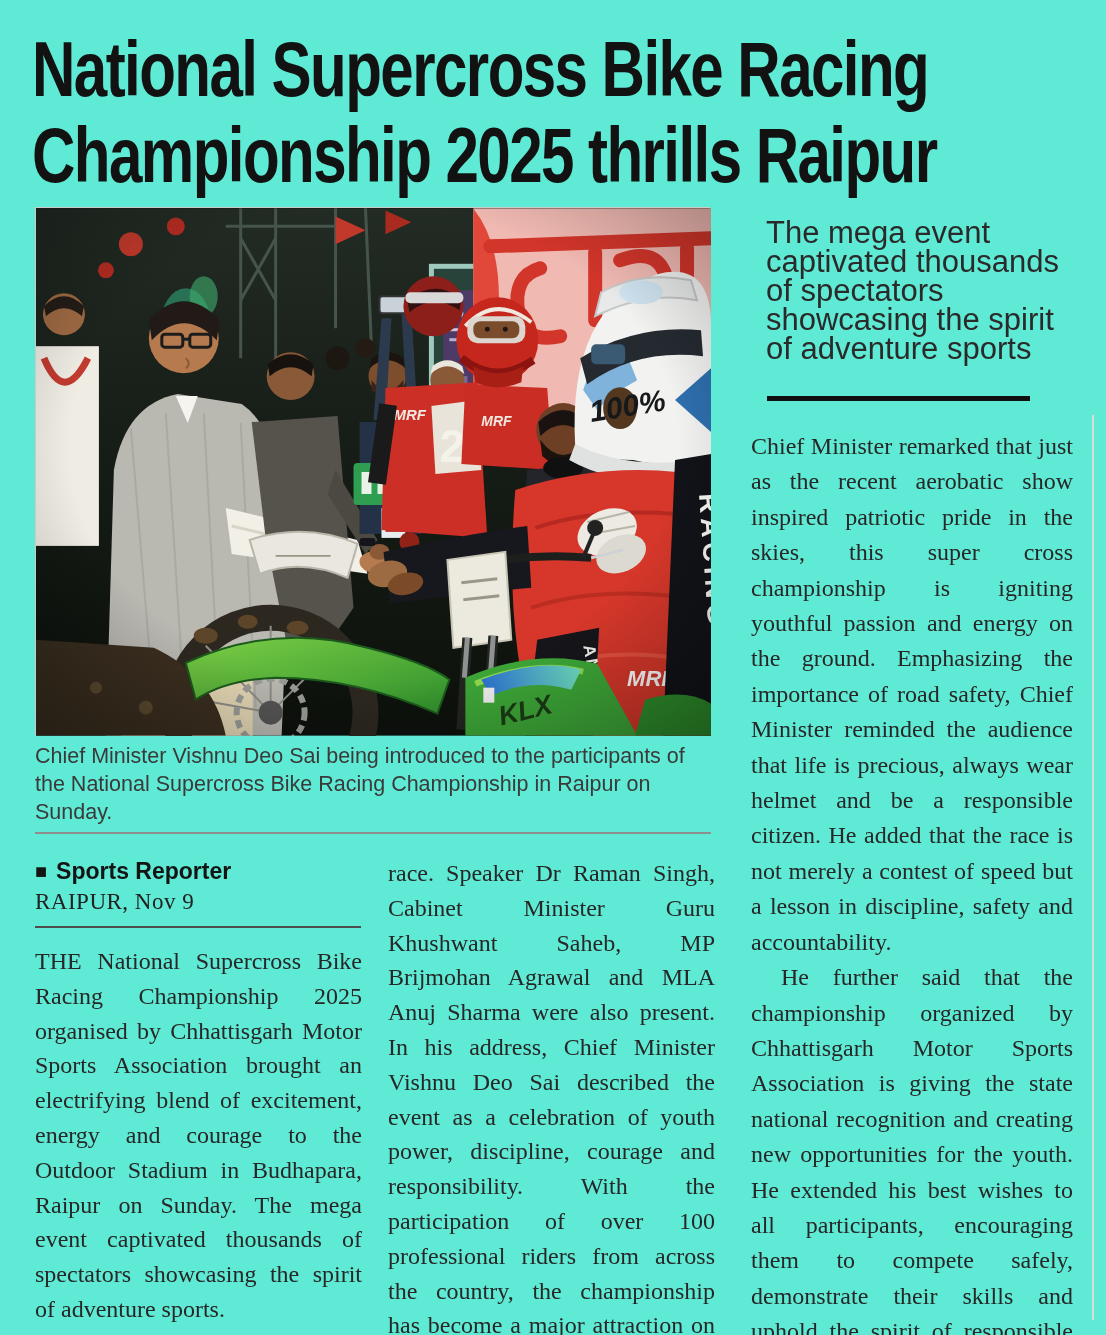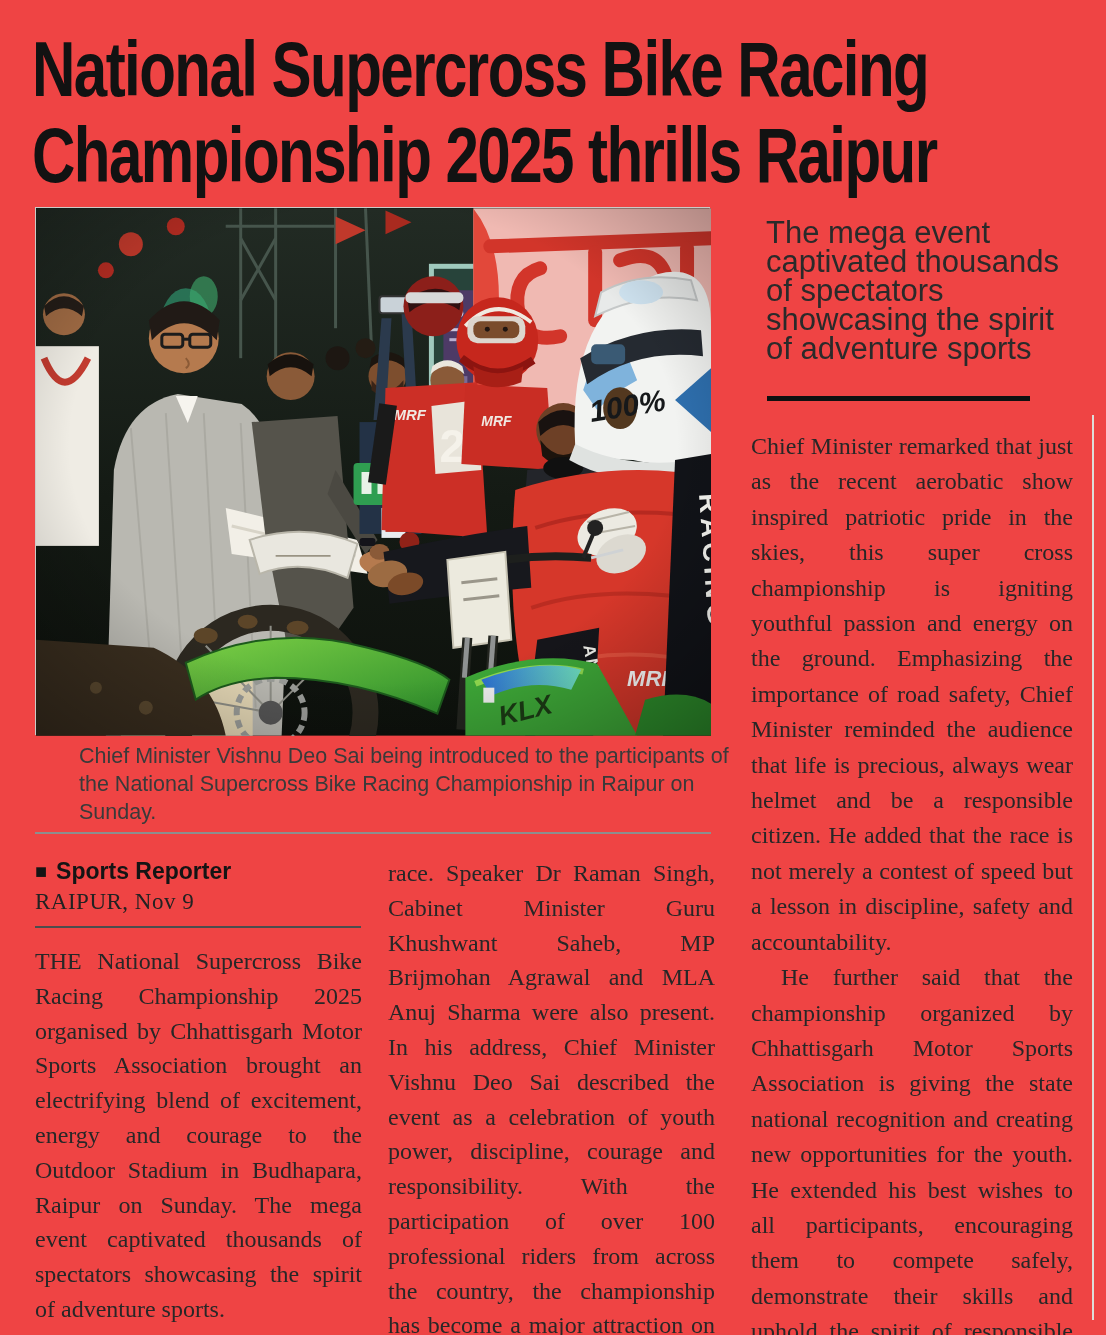--- a/index.html
+++ b/index.html
@@ -1,35 +1,35 @@
 <!DOCTYPE html>
 <html><head>
 <meta charset="utf-8">
 <style>
   * { margin:0; padding:0; box-sizing:border-box; }
   body { background:#e9e9e9; font-family:"Liberation Sans", sans-serif; }
   .page {
     position:relative; width:1106px; height:1335px; margin:0 auto;
-    background:#ef4444; overflow:hidden; color:#262626;
+    background:#5eead4; overflow:hidden; color:#262626;
   }
   .headline {
     position:absolute; left:32px; top:26px; width:1360px;
     font-family:"Liberation Sans", sans-serif;
     font-weight:bold; font-size:77px; line-height:86px;
     letter-spacing:-2px; color:#121212;
     transform:scaleX(0.78); transform-origin:0 0;
   }
   .photo-wrap {
     position:absolute; left:35px; top:207px; width:675px; height:528px;
     border:1px solid #cccbc7; background:#10140f;
   }
   .photo-wrap svg { display:block; }
   .caption {
     position:absolute; left:35px; top:742px; width:672px;
-    font-size:21.5px; line-height:28px; color:#3a3a3a;margin-left:44px;
+    font-size:21.5px; line-height:28px; color:#3a3a3a;
   }
   .caption-rule { position:absolute; left:35px; top:832px; width:676px; height:2px; background:#8e8e8e; }
   .pullquote {
     position:absolute; left:766px; top:218px; width:302px;
     font-size:31px; line-height:29px; color:#2a2a2a;
   }
   .pq-rule { position:absolute; left:767px; top:396px; width:263px; height:5px; background:#101010; }
   .byline { position:absolute; left:35px; top:856px; width:326px; }
   .byline .author-row { font-size:23px; font-weight:bold; color:#141414; line-height:30px; }
   .byline .bullet { display:inline-block; margin-right:9px; font-size:20px; position:relative; top:-1px; }

